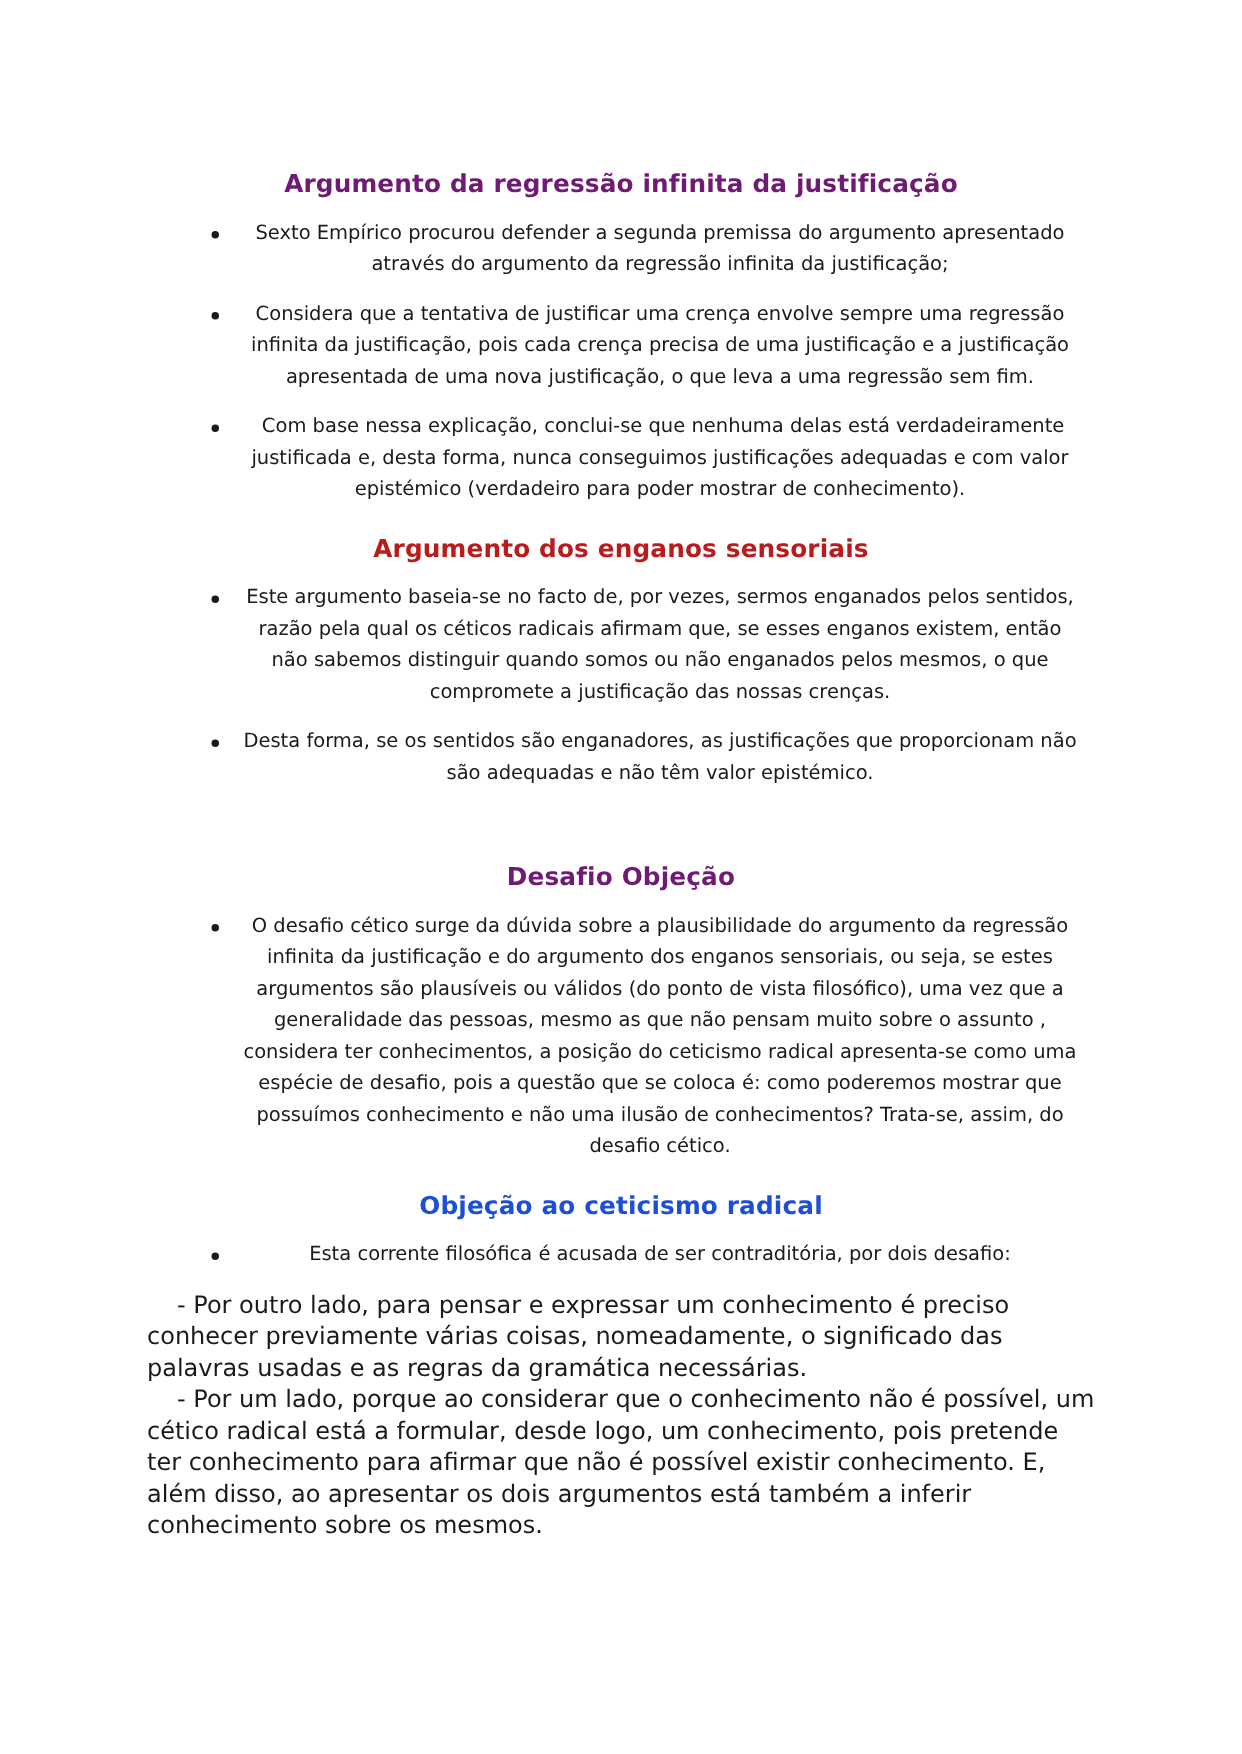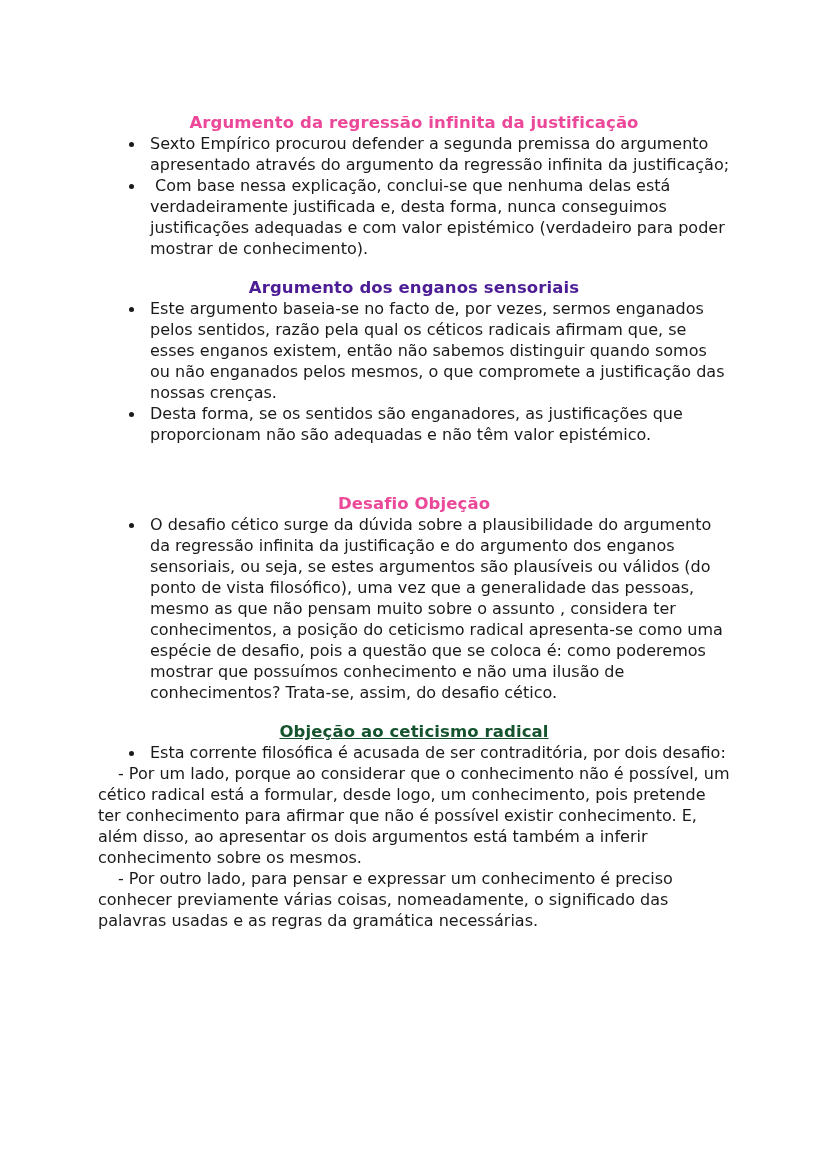--- a/index.html
+++ b/index.html
@@ -31,43 +31,43 @@
   
   .heading {
     text-align: center;
     font-size: 16.5px;
     font-weight: 700;
     line-height: 21px;
     letter-spacing: 0.1px;
     margin: 0;
     padding: 0;
   }
-  .heading.red   { color: #ec4899; }
-  .heading.green { color: #4c1d95; }
-  .heading.green-dark { color: #14532d; text-decoration: underline; }
+  .heading.red   { color: #701a75; }
+  .heading.green { color: #b91c1c; }
+  .heading.green-dark { color: #1d4ed8; }
 
   
   .section { margin: 0; }
   .section + .section { margin-top: 18px; }
   .section.gap-large { margin-top: 48px; }
 
   
   ul.bullets {
     list-style: none;
     margin: 0;
     padding: 0;
   }
   ul.bullets > li {
     position: relative;
     padding-left: 52px;
-    font-size: 16px;
+    font-size: 13px;
     line-height: 21px;
-    margin: 0;
+    margin: 12px;
     color: #1a1a1a;
-    text-align: left;
+    text-align: center;
     white-space: pre-wrap;
   }
   ul.bullets > li::before {
     content: "";
     position: absolute;
     left: 31px;
     top: 8.5px;
     width: 5px;
     height: 5px;
     border-radius: 50%;
@@ -87,20 +87,21 @@
 </head>
 <body>
 
 <div class="page">
   <div class="doc">
 
     <section class="section">
       <h2 class="heading red">Argumento da regressão infinita da justificação</h2>
       <ul class="bullets">
         <li>Sexto Empírico procurou defender a segunda premissa do argumento apresentado através do argumento da regressão infinita da justificação;</li>
+        <li>Considera que a tentativa de justificar uma crença envolve sempre uma regressão infinita da justificação, pois cada crença precisa de uma justificação e a justificação apresentada de uma nova justificação, o que leva a uma regressão sem fim.</li>
         <li> Com base nessa explicação, conclui-se que nenhuma delas está verdadeiramente justificada e, desta forma, nunca conseguimos justificações adequadas e com valor epistémico (verdadeiro para poder mostrar de conhecimento).</li>
       </ul>
     </section>
 
     <section class="section">
       <h2 class="heading green">Argumento dos enganos sensoriais</h2>
       <ul class="bullets">
         <li>Este argumento baseia-se no facto de, por vezes, sermos enganados pelos sentidos, razão pela qual os céticos radicais afirmam que, se esses enganos existem, então não sabemos distinguir quando somos ou não enganados pelos mesmos, o que compromete a justificação das nossas crenças.</li>
         <li>Desta forma, se os sentidos são enganadores, as justificações que proporcionam não são adequadas e não têm valor epistémico.</li>
       </ul>
@@ -111,18 +112,18 @@
       <ul class="bullets">
         <li>O desafio cético surge da dúvida sobre a plausibilidade do argumento da regressão infinita da justificação e do argumento dos enganos sensoriais, ou seja, se estes argumentos são plausíveis ou válidos (do ponto de vista filosófico), uma vez que a generalidade das pessoas, mesmo as que não pensam muito sobre o assunto , considera ter conhecimentos, a posição do ceticismo radical apresenta-se como uma espécie de desafio, pois a questão que se coloca é: como poderemos mostrar que possuímos conhecimento e não uma ilusão de conhecimentos? Trata-se, assim, do desafio cético.</li>
       </ul>
     </section>
 
     <section class="section">
       <h2 class="heading green-dark">Objeção ao ceticismo radical</h2>
       <ul class="bullets">
         <li>Esta corrente filosófica é acusada de ser contraditória, por dois desafio:</li>
       </ul>
+      <p class="para indent">- Por outro lado, para pensar e expressar um conhecimento é preciso conhecer previamente várias coisas, nomeadamente, o significado das palavras usadas e as regras da gramática necessárias.</p>
       <p class="para indent">- Por um lado, porque ao considerar que o conhecimento não é possível, um cético radical está a formular, desde logo, um conhecimento, pois pretende ter conhecimento para afirmar que não é possível existir conhecimento. E, além disso, ao apresentar os dois argumentos está também a inferir conhecimento sobre os mesmos.</p>
-      <p class="para indent">- Por outro lado, para pensar e expressar um conhecimento é preciso conhecer previamente várias coisas, nomeadamente, o significado das palavras usadas e as regras da gramática necessárias.</p>
     </section>
 
   </div>
 </div>
 
 </body></html>

